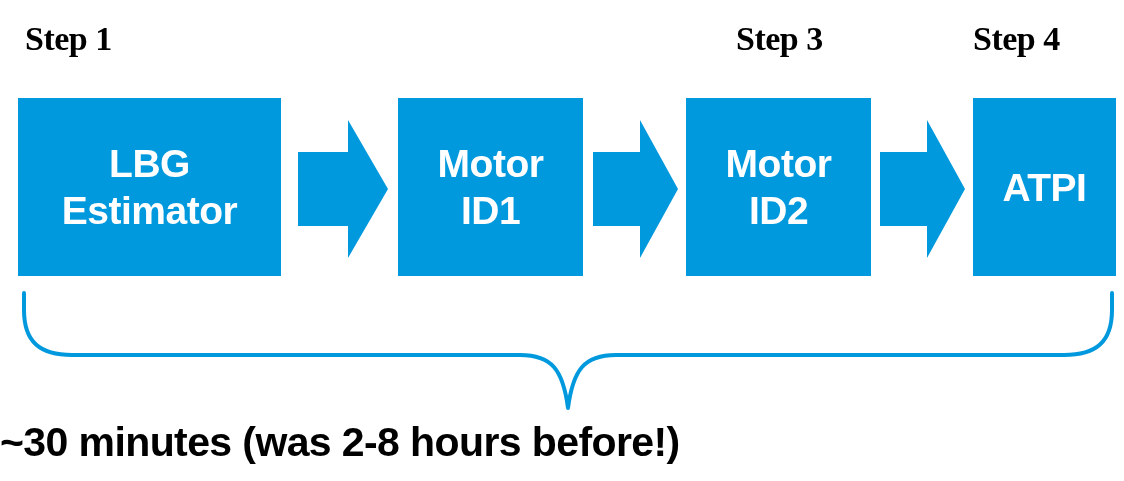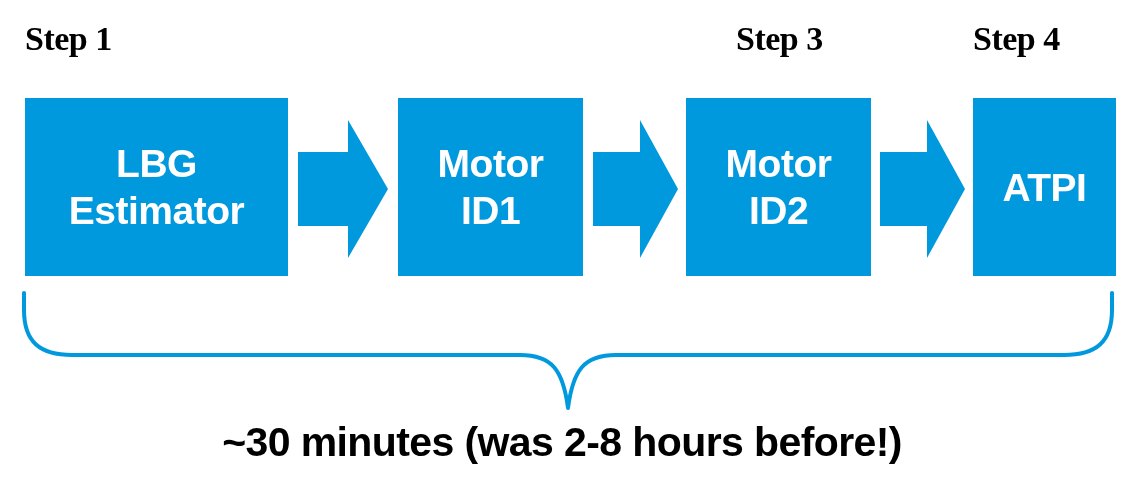--- a/index.html
+++ b/index.html
@@ -57,41 +57,41 @@
     width: 1124px;
     height: 135px;
     overflow: visible;
     pointer-events: none;
   }
   .caption {
     position: absolute;
     left: 0;
     top: 418px;
     width: 1124px;
-    text-align: center;
+    text-align: left;
     font-family: "Liberation Sans", sans-serif;
     font-weight: bold;
     font-size: 41px;
     line-height: 48px;
     color: #000000;
     letter-spacing: -0.6px;
     white-space: nowrap;
     user-select: none;
   }
 </style>
 </head>
 <body>
 
 <div id="diagram-root">
 
   <div class="step-label" style="left:25px; top:18px;">Step 1</div>
   <div class="step-label" style="left:695px; top:18px;margin-left:41px;">Step 3</div>
   <div class="step-label" style="left:973px; top:18px;">Step 4</div>
 
-  <div class="step-box" style="left:25px; top:98px; width:263px; height:178px;">
+  <div class="step-box" style="left:18px; top:98px; width:263px; height:178px;">
     <span class="step-box-label">LBG
 Estimator</span>
   </div>
 
   <div class="step-box" style="left:398px; top:98px; width:185px; height:178px;">
     <span class="step-box-label">Motor
 ID1</span>
   </div>
 
   <div class="step-box" style="left:686px; top:98px; width:185px; height:178px;">

